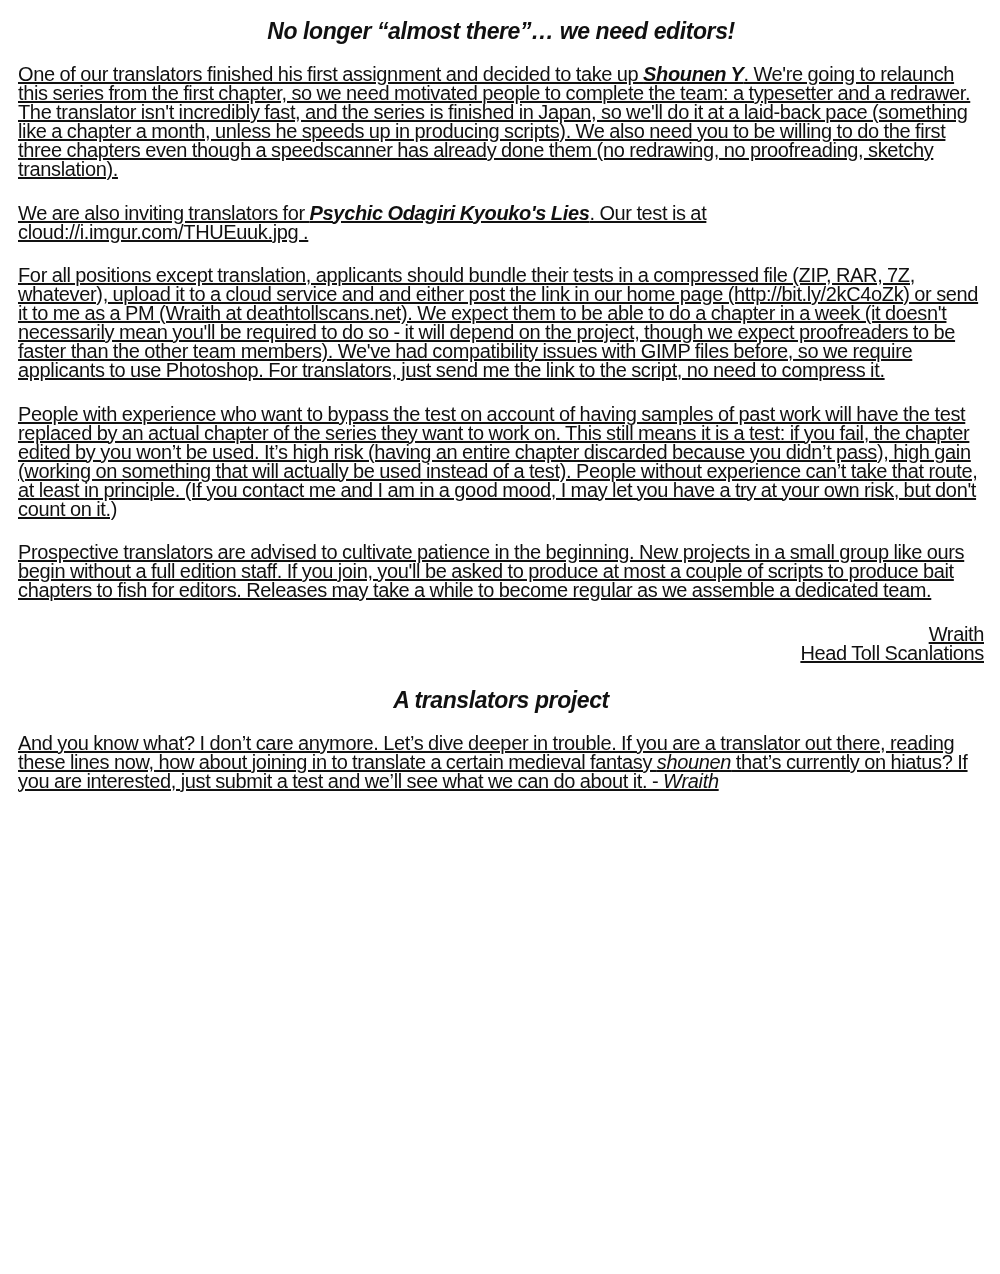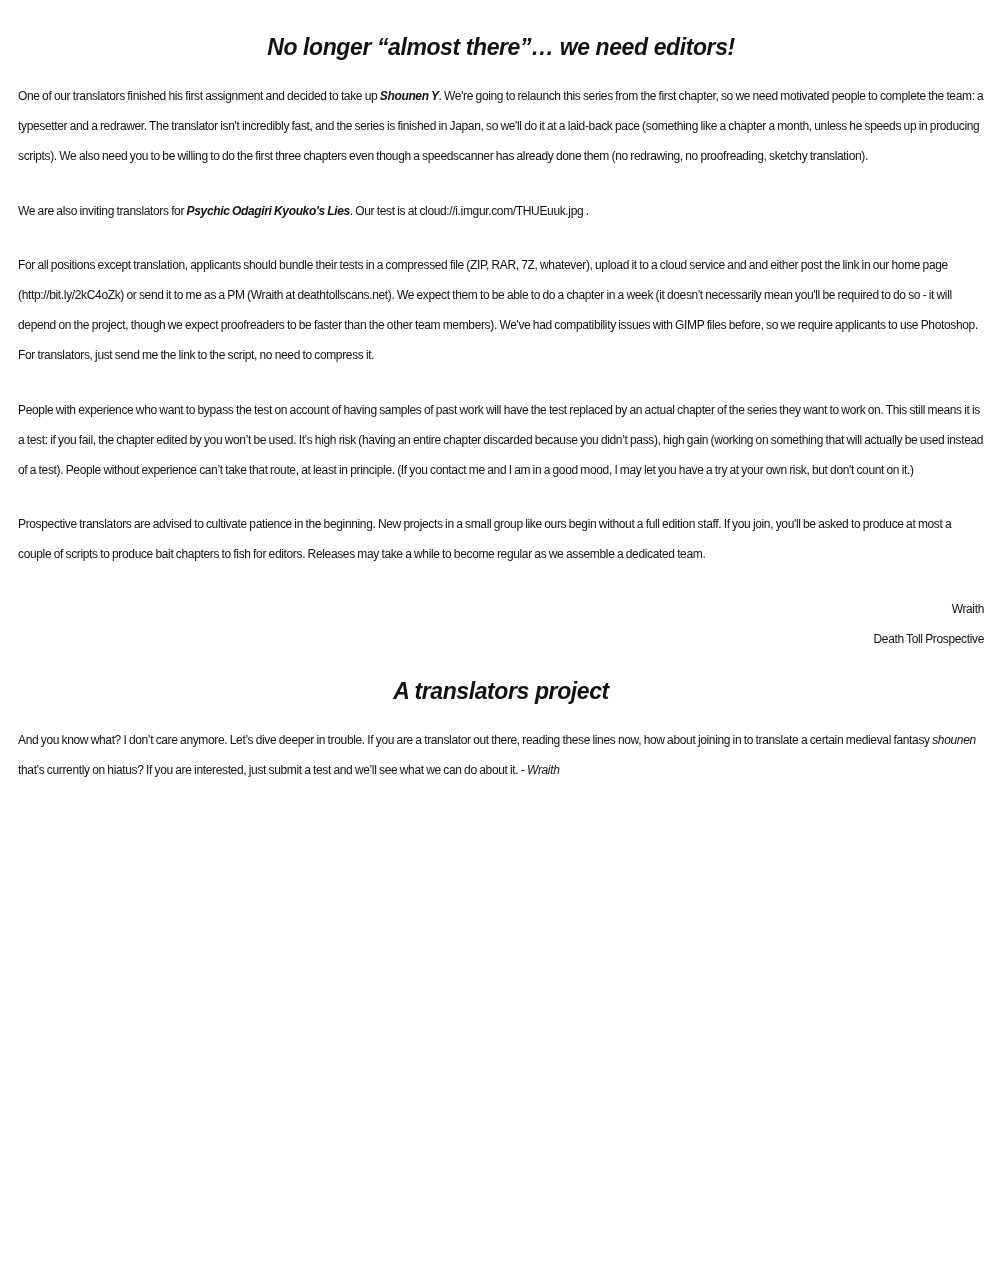--- a/index.html
+++ b/index.html
@@ -3,37 +3,38 @@
 <meta charset="utf-8">
 <style>
   html, body { margin: 0; padding: 0; background: #ffffff; }
   body {
     width: 1000px;
     height: 1274px;
     overflow: hidden;
     font-family: "Liberation Sans", sans-serif;
     color: #111111;
   }
-  .page { padding: 14px 16px 0 18px; margin-top: 16px; }
+  .page { padding: 14px 16px 0 18px; }
   h2.heading {
     font-family: "Liberation Sans", sans-serif;
     font-style: italic;
     font-weight: bold;
     font-size: 23px;
     text-align: center;
     margin: 4px 0 20px 0;
     letter-spacing: -0.4px;
     color: #111;
   }
   p.para {
-    font-size: 12px;
-    line-height: 30px;
+    font-size: 20px;
+    line-height: 19px;
     margin: 0 0 24.5px 0;
     letter-spacing: -0.35px;
     word-spacing: -0.5px;
+    text-decoration: underline;
   }
   .right { text-align: right; }
   .sig { margin-bottom: 22px; }
   b.title { font-style: italic; font-weight: bold; }
   i.em { font-style: italic; }
   h2.heading2 { margin-top: 10px; margin-bottom: 20px; }
 </style>
 </head>
 <body>
 
@@ -49,19 +50,19 @@
 
   <p class="para"><span>We are also inviting translators for </span><b class="title">Psychic Odagiri Kyouko's Lies</b><span>. Our test is at cloud://i.imgur.com/THUEuuk.jpg .</span></p>
 
   <p class="para">For all positions except translation, applicants should bundle their tests in a compressed file (ZIP, RAR, 7Z, whatever), upload it to a cloud service and and either post the link in our home page (http://bit.ly/2kC4oZk) or send it to me as a PM (Wraith at deathtollscans.net). We expect them to be able to do a chapter in a week (it doesn't necessarily mean you'll be required to do so - it will depend on the project, though we expect proofreaders to be faster than the other team members). We've had compatibility issues with GIMP files before, so we require applicants to use Photoshop. For translators, just send me the link to the script, no need to compress it.</p>
 
   <p class="para">People with experience who want to bypass the test on account of having samples of past work will have the test replaced by an actual chapter of the series they want to work on. This still means it is a test: if you fail, the chapter edited by you won’t be used. It’s high risk (having an entire chapter discarded because you didn’t pass), high gain (working on something that will actually be used instead of a test). People without experience can’t take that route, at least in principle. (If you contact me and I am in a good mood, I may let you have a try at your own risk, but don't count on it.)</p>
 
   <p class="para">Prospective translators are advised to cultivate patience in the beginning. New projects in a small group like ours begin without a full edition staff. If you join, you'll be asked to produce at most a couple of scripts to produce bait chapters to fish for editors. Releases may take a while to become regular as we assemble a dedicated team.</p>
 
 
-  <p class="para right sig"><span>Wraith</span><br><span>Death Toll Prospective</span></p>
+  <p class="para right sig"><span>Wraith</span><br><span>Head Toll Scanlations</span></p>
 
   <h2 class="heading heading2">A translators project</h2>
 
   <p class="para"><span>And you know what? I don’t care anymore. Let’s dive deeper in trouble. If you are a translator out there, reading these lines now, how about joining in to translate a certain medieval fantasy </span><i class="em">shounen</i><span> that’s currently on hiatus? If you are interested, just submit a test and we’ll see what we can do about it. - </span><i class="em">Wraith</i></p>
 
 </div>
 
 </body></html>

